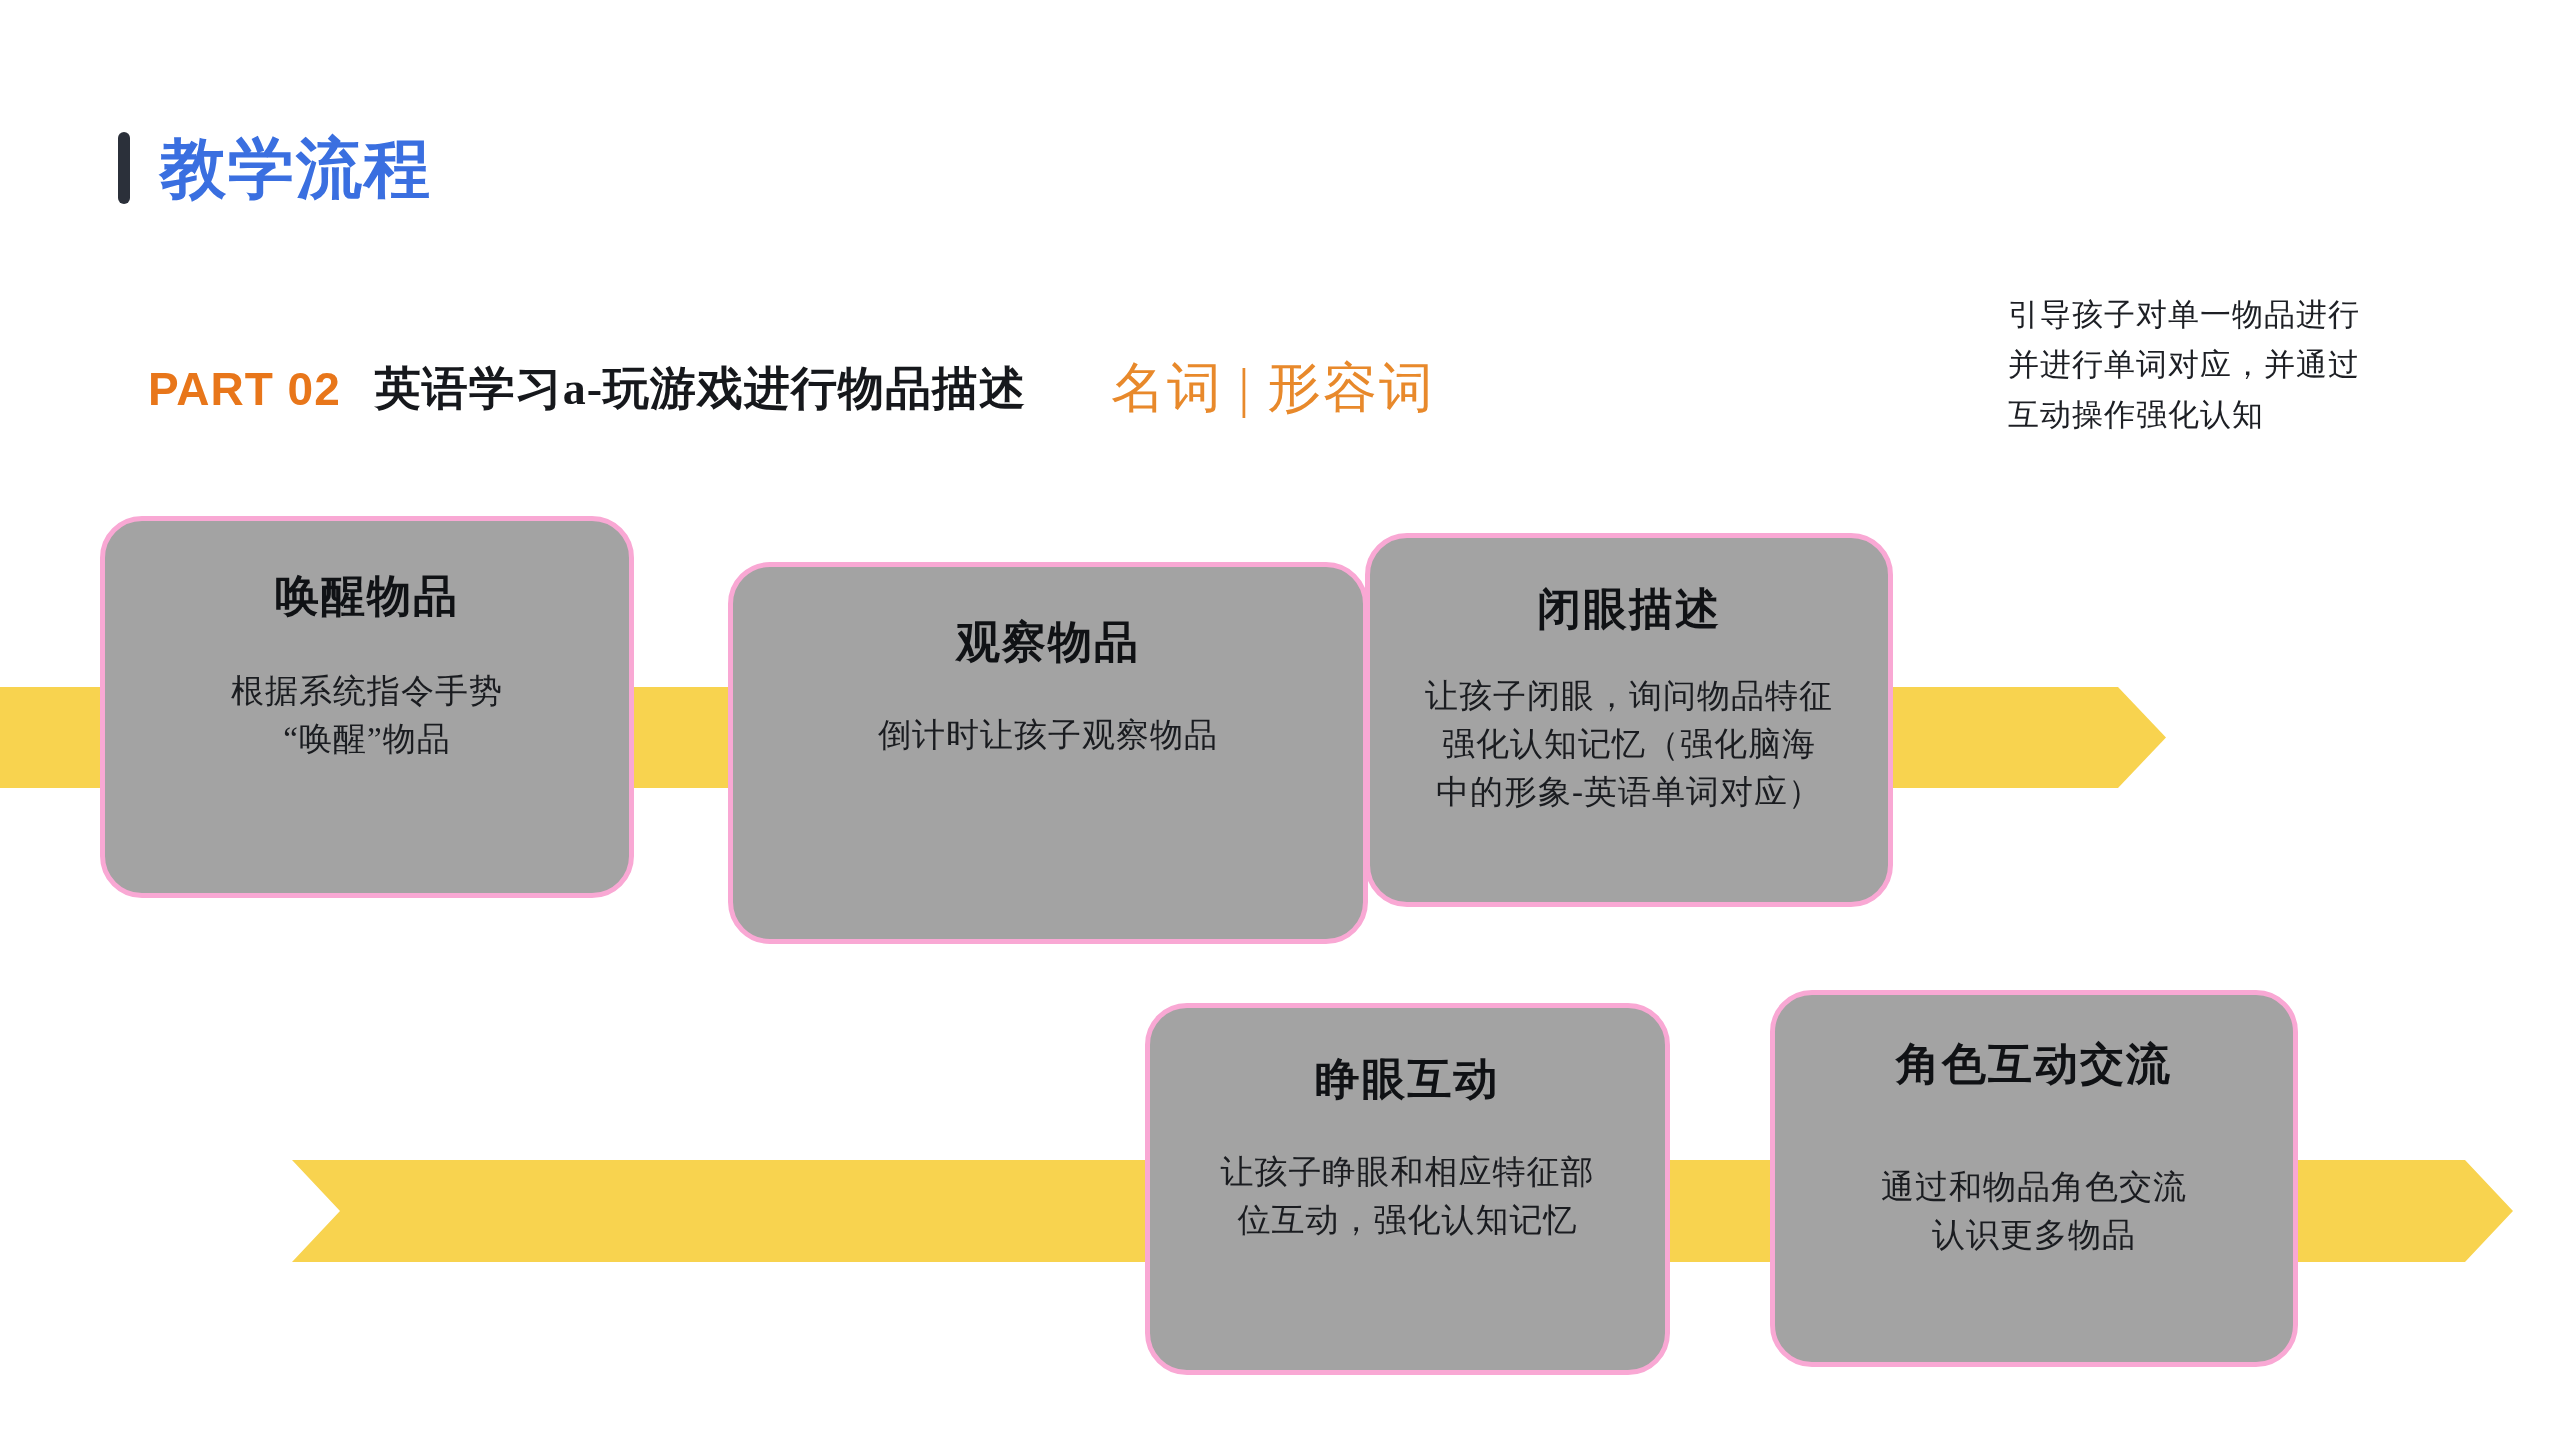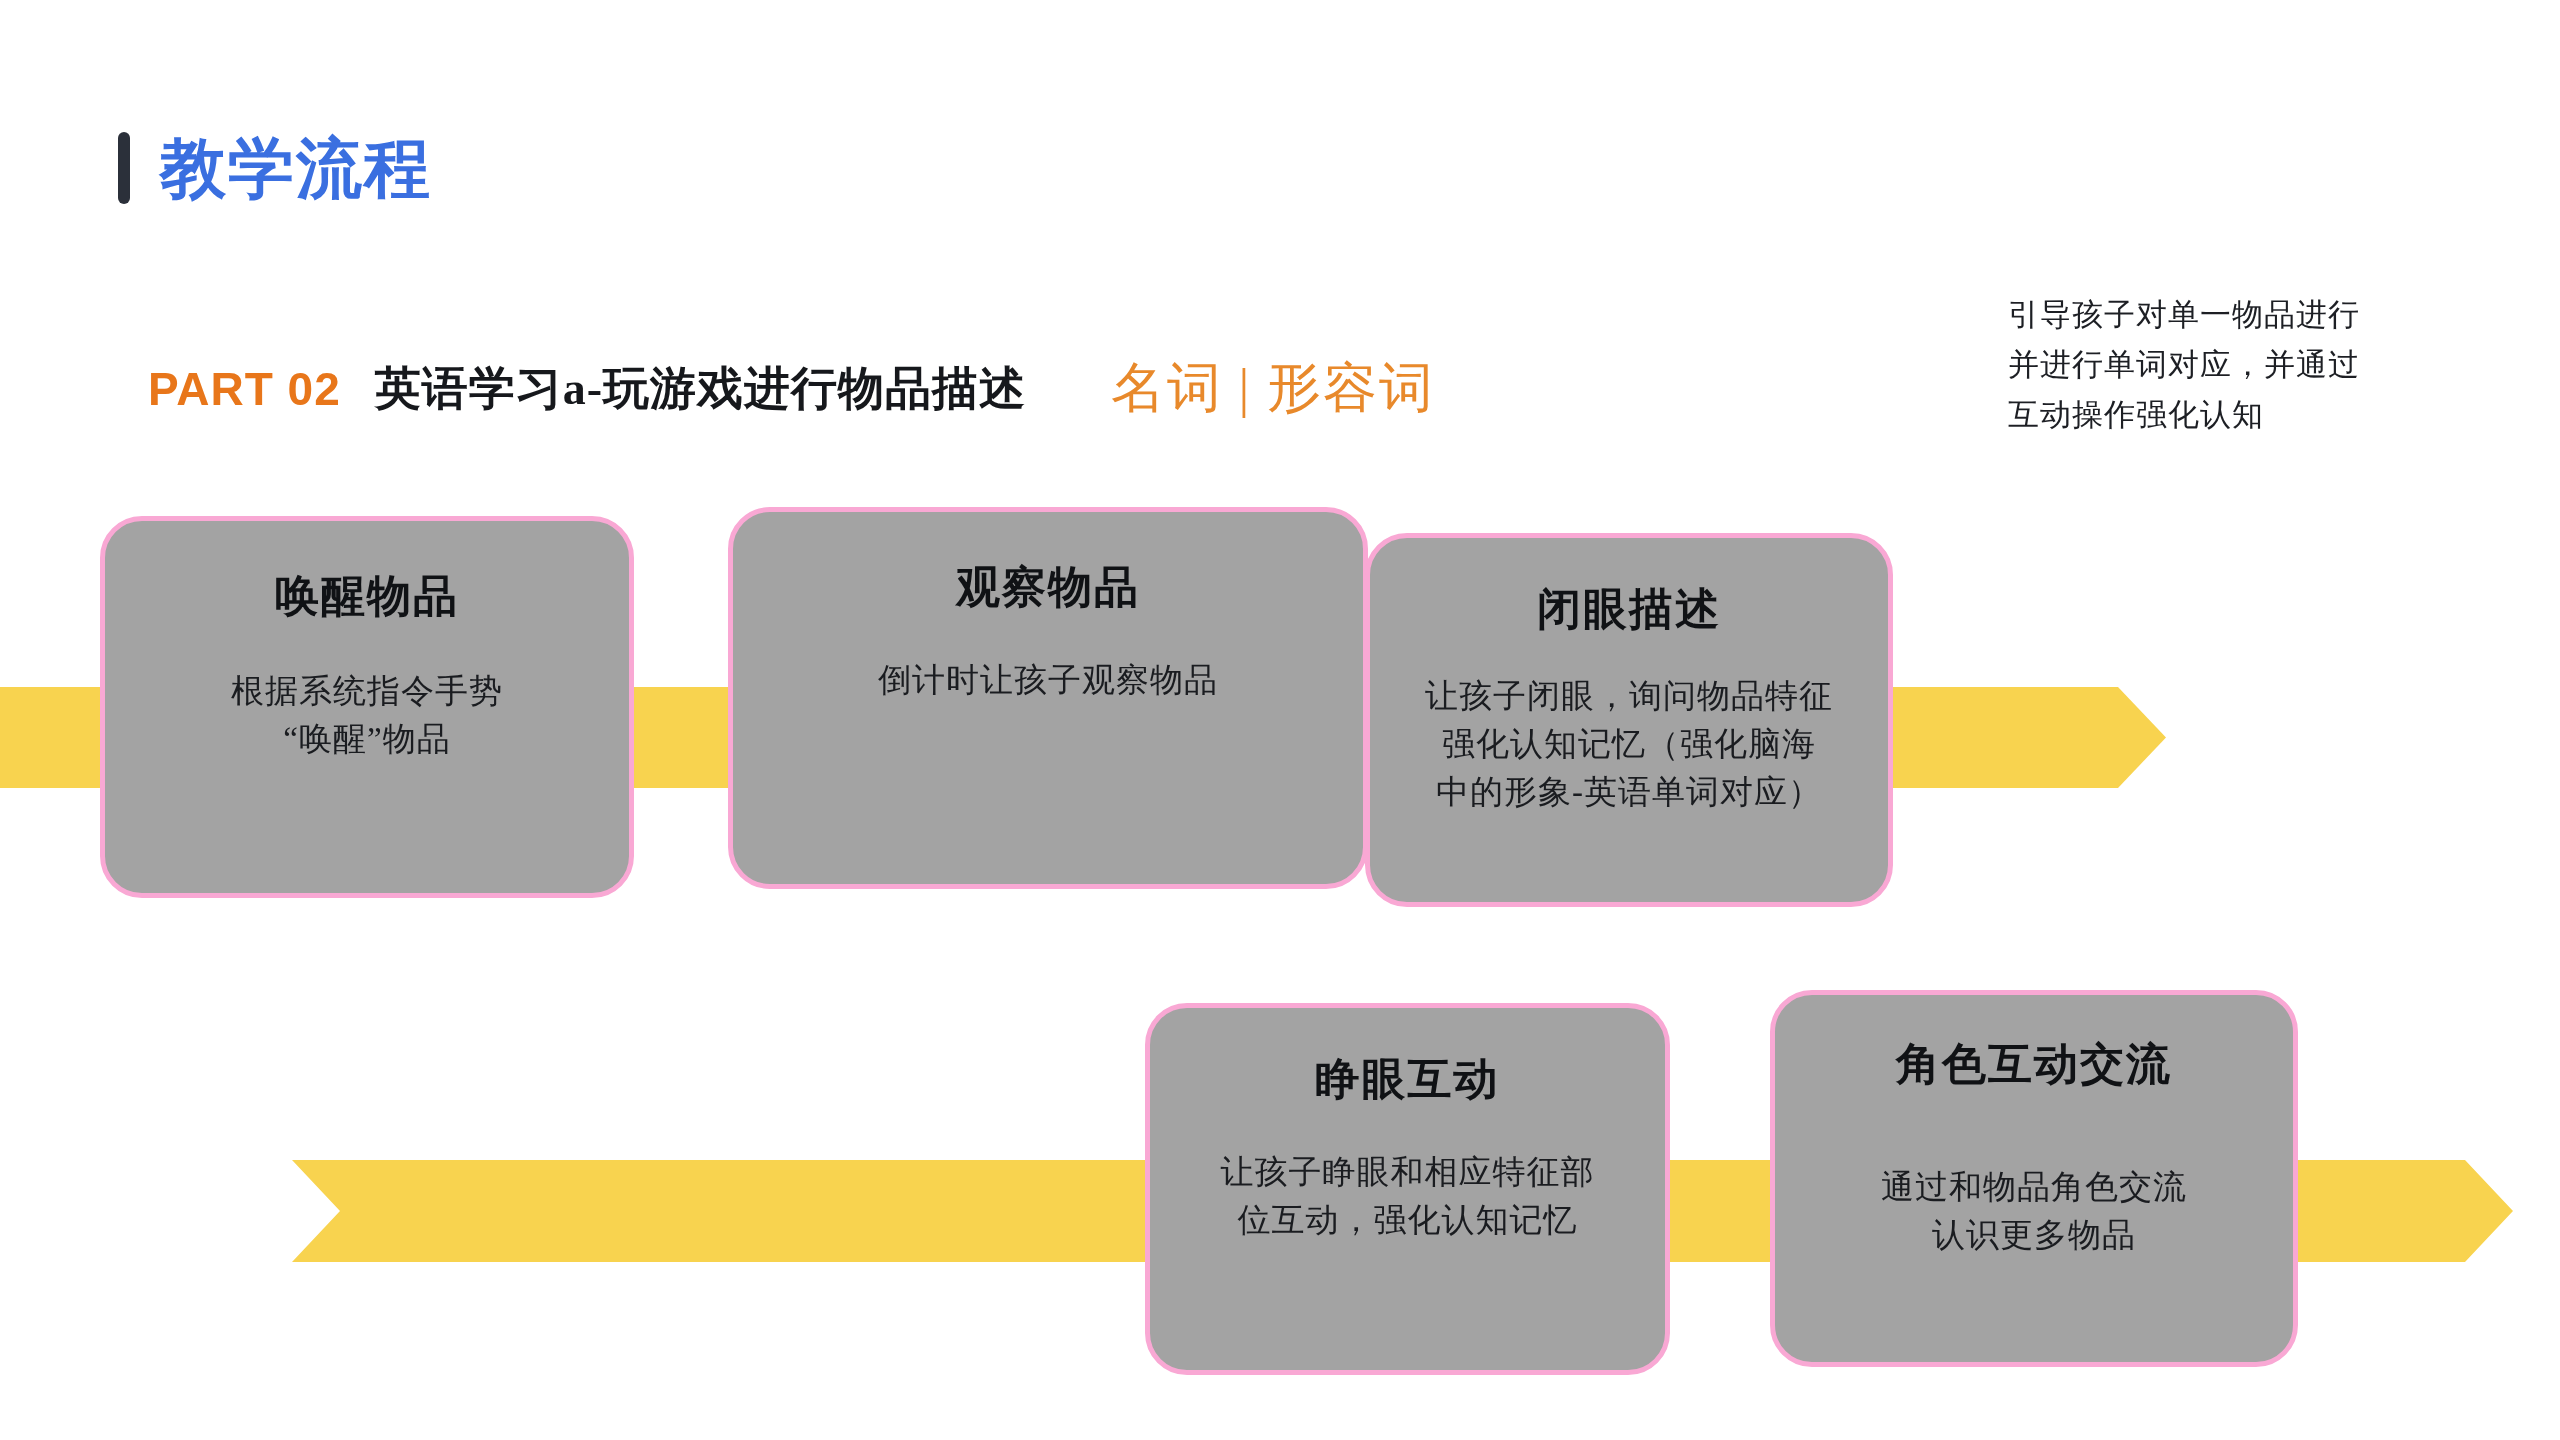--- a/index.html
+++ b/index.html
@@ -129,21 +129,21 @@
   .card-body {
     font-size: 33px;
     color: #1a1c20;
     line-height: 1.45;
     text-align: center;
     letter-spacing: 1px;
   }
   .card-body div { white-space: nowrap; }
 
   #card-1 { left: 100px;  top: 516px;  width: 534px; height: 382px; padding-top: 46px; }
-  #card-2 { left: 728px;  top: 507px;  width: 640px; height: 382px; padding-top: 46px; }
+  #card-2 { left: 728px;  top: 562px;  width: 640px; height: 382px; padding-top: 46px; }
   #card-3 { left: 1365px; top: 533px;  width: 528px; height: 374px; padding-top: 42px; }
   #card-4 { left: 1145px; top: 1003px; width: 525px; height: 372px; padding-top: 42px; }
   #card-5 { left: 1770px; top: 990px;  width: 528px; height: 377px; padding-top: 40px; gap: 32px; }
 
   #card-1 .card-body { margin-top: 42px; }
   #card-2 .card-body { margin-top: 40px; }
   #card-3 .card-body { margin-top: 34px; }
   #card-4 .card-body { margin-top: 40px; }
   #card-5 .card-body { margin-top: 38px; }
 </style>

